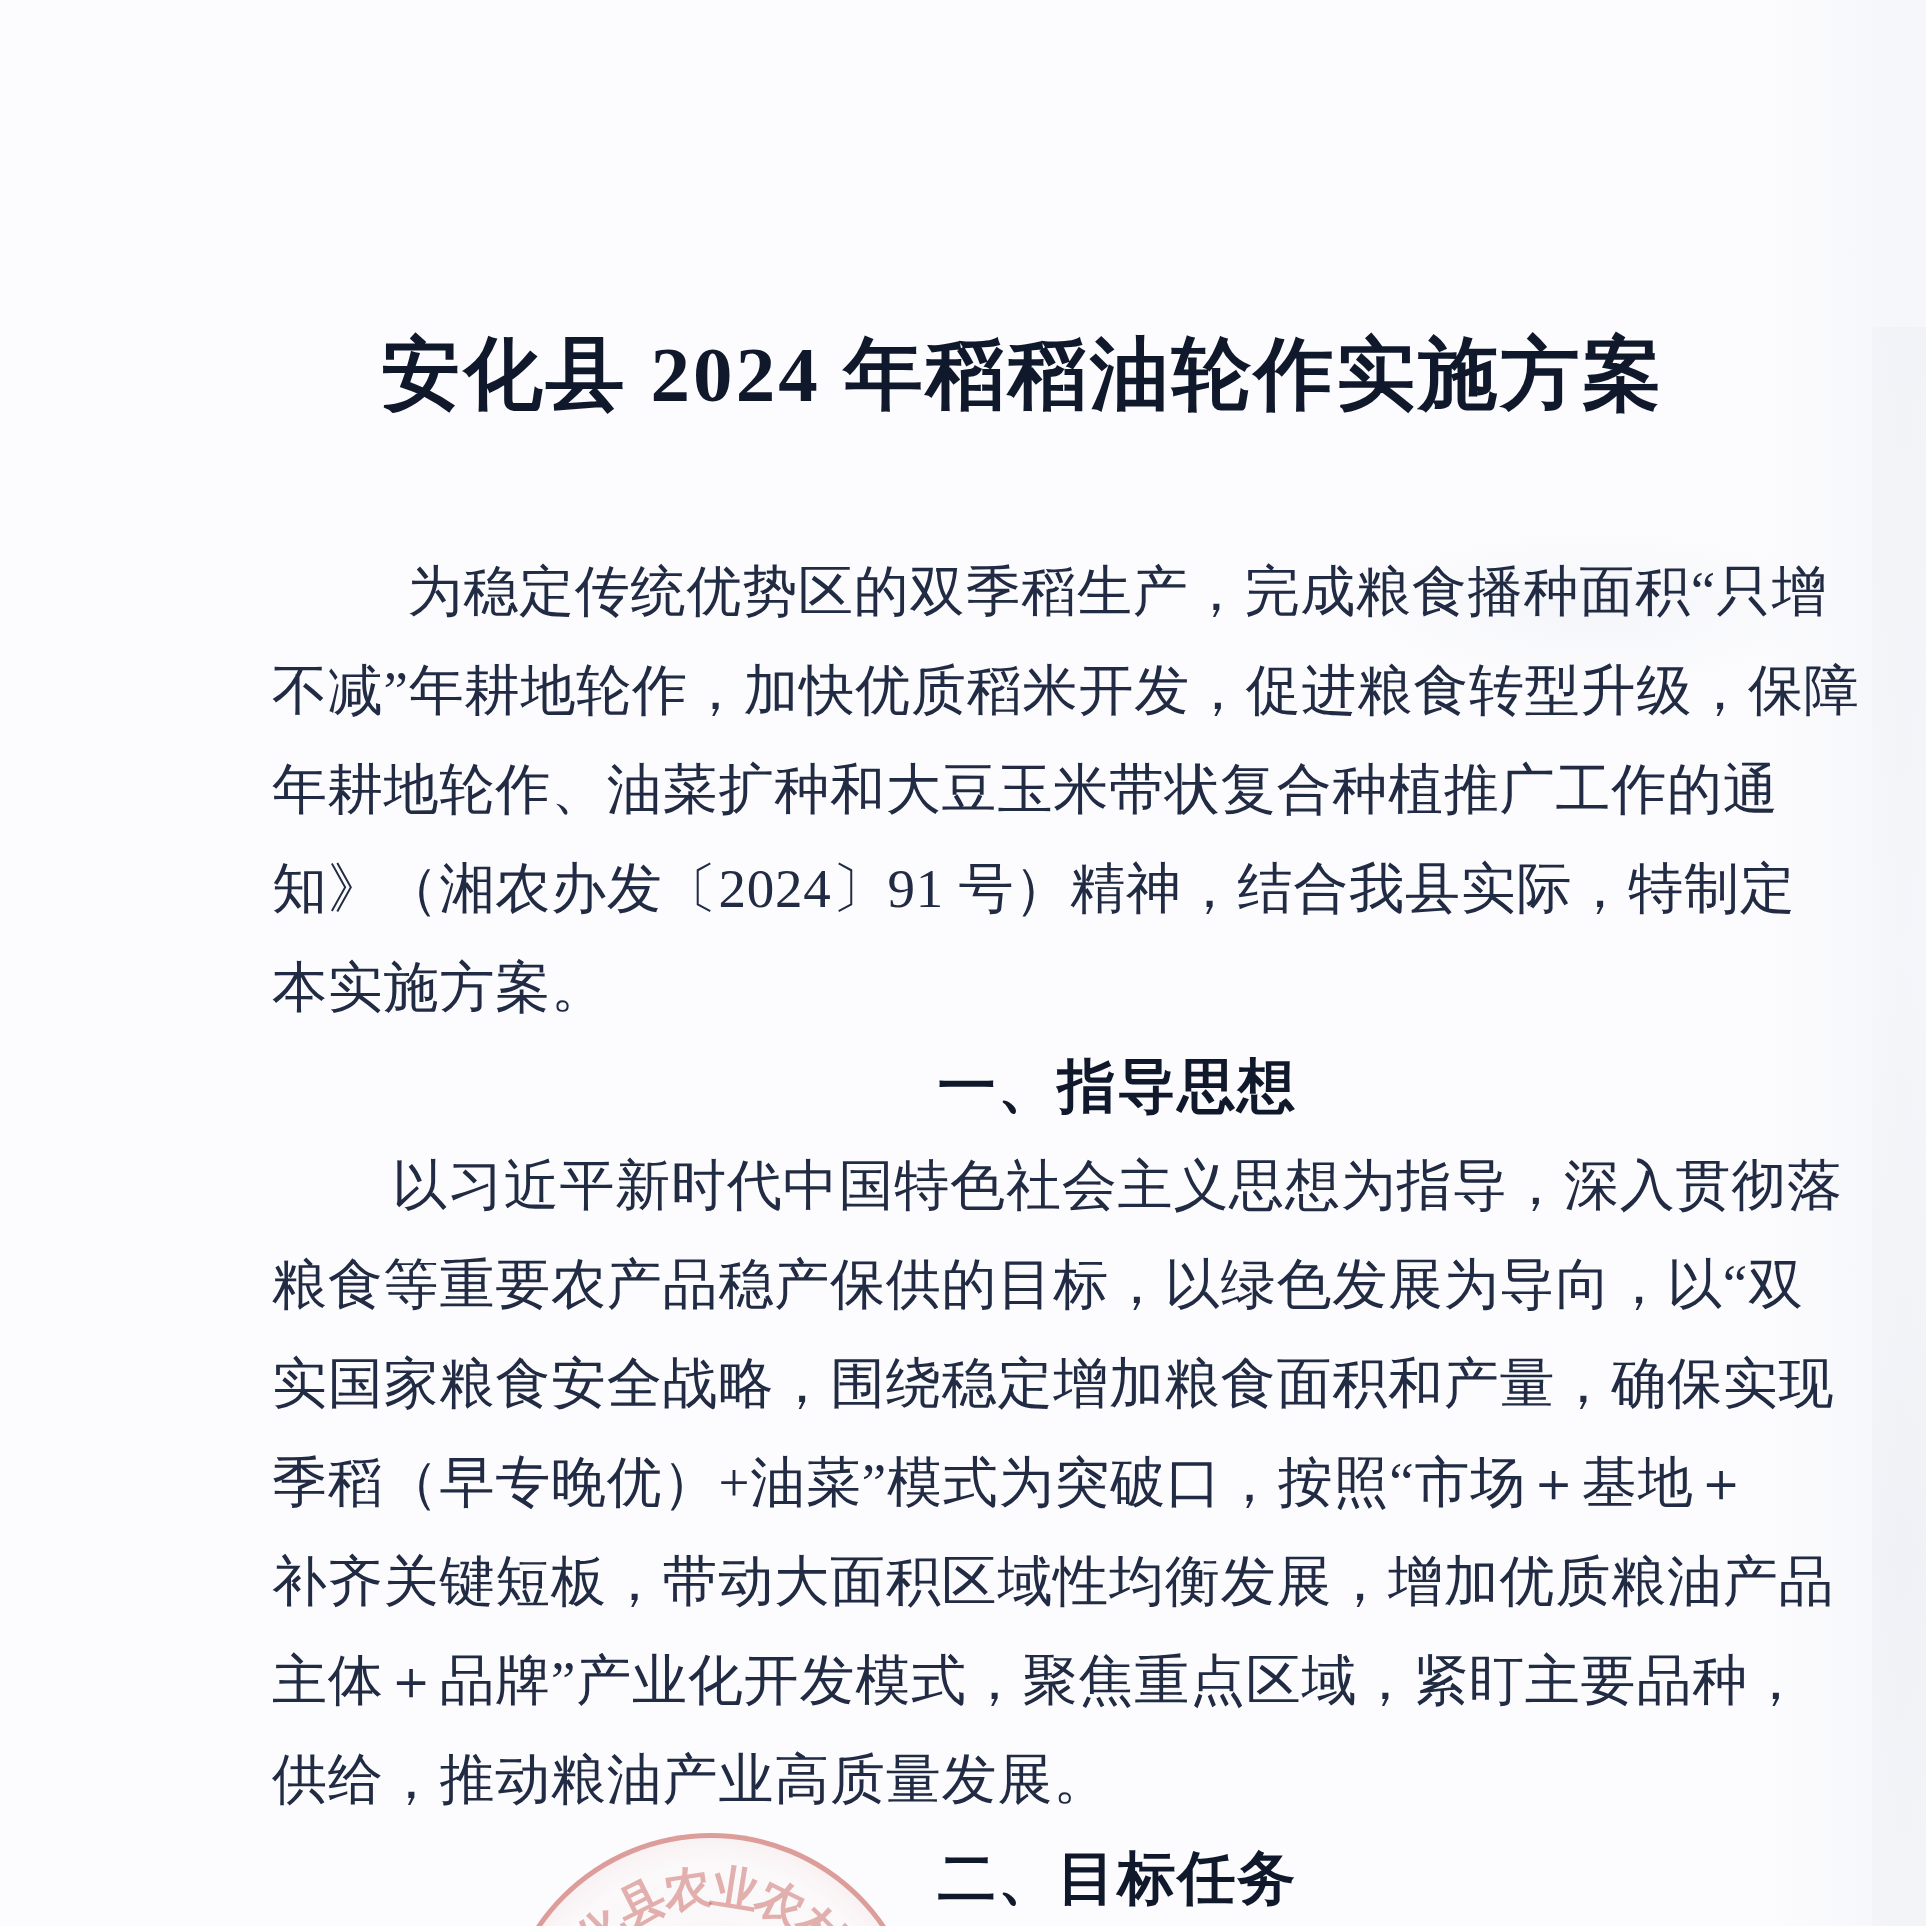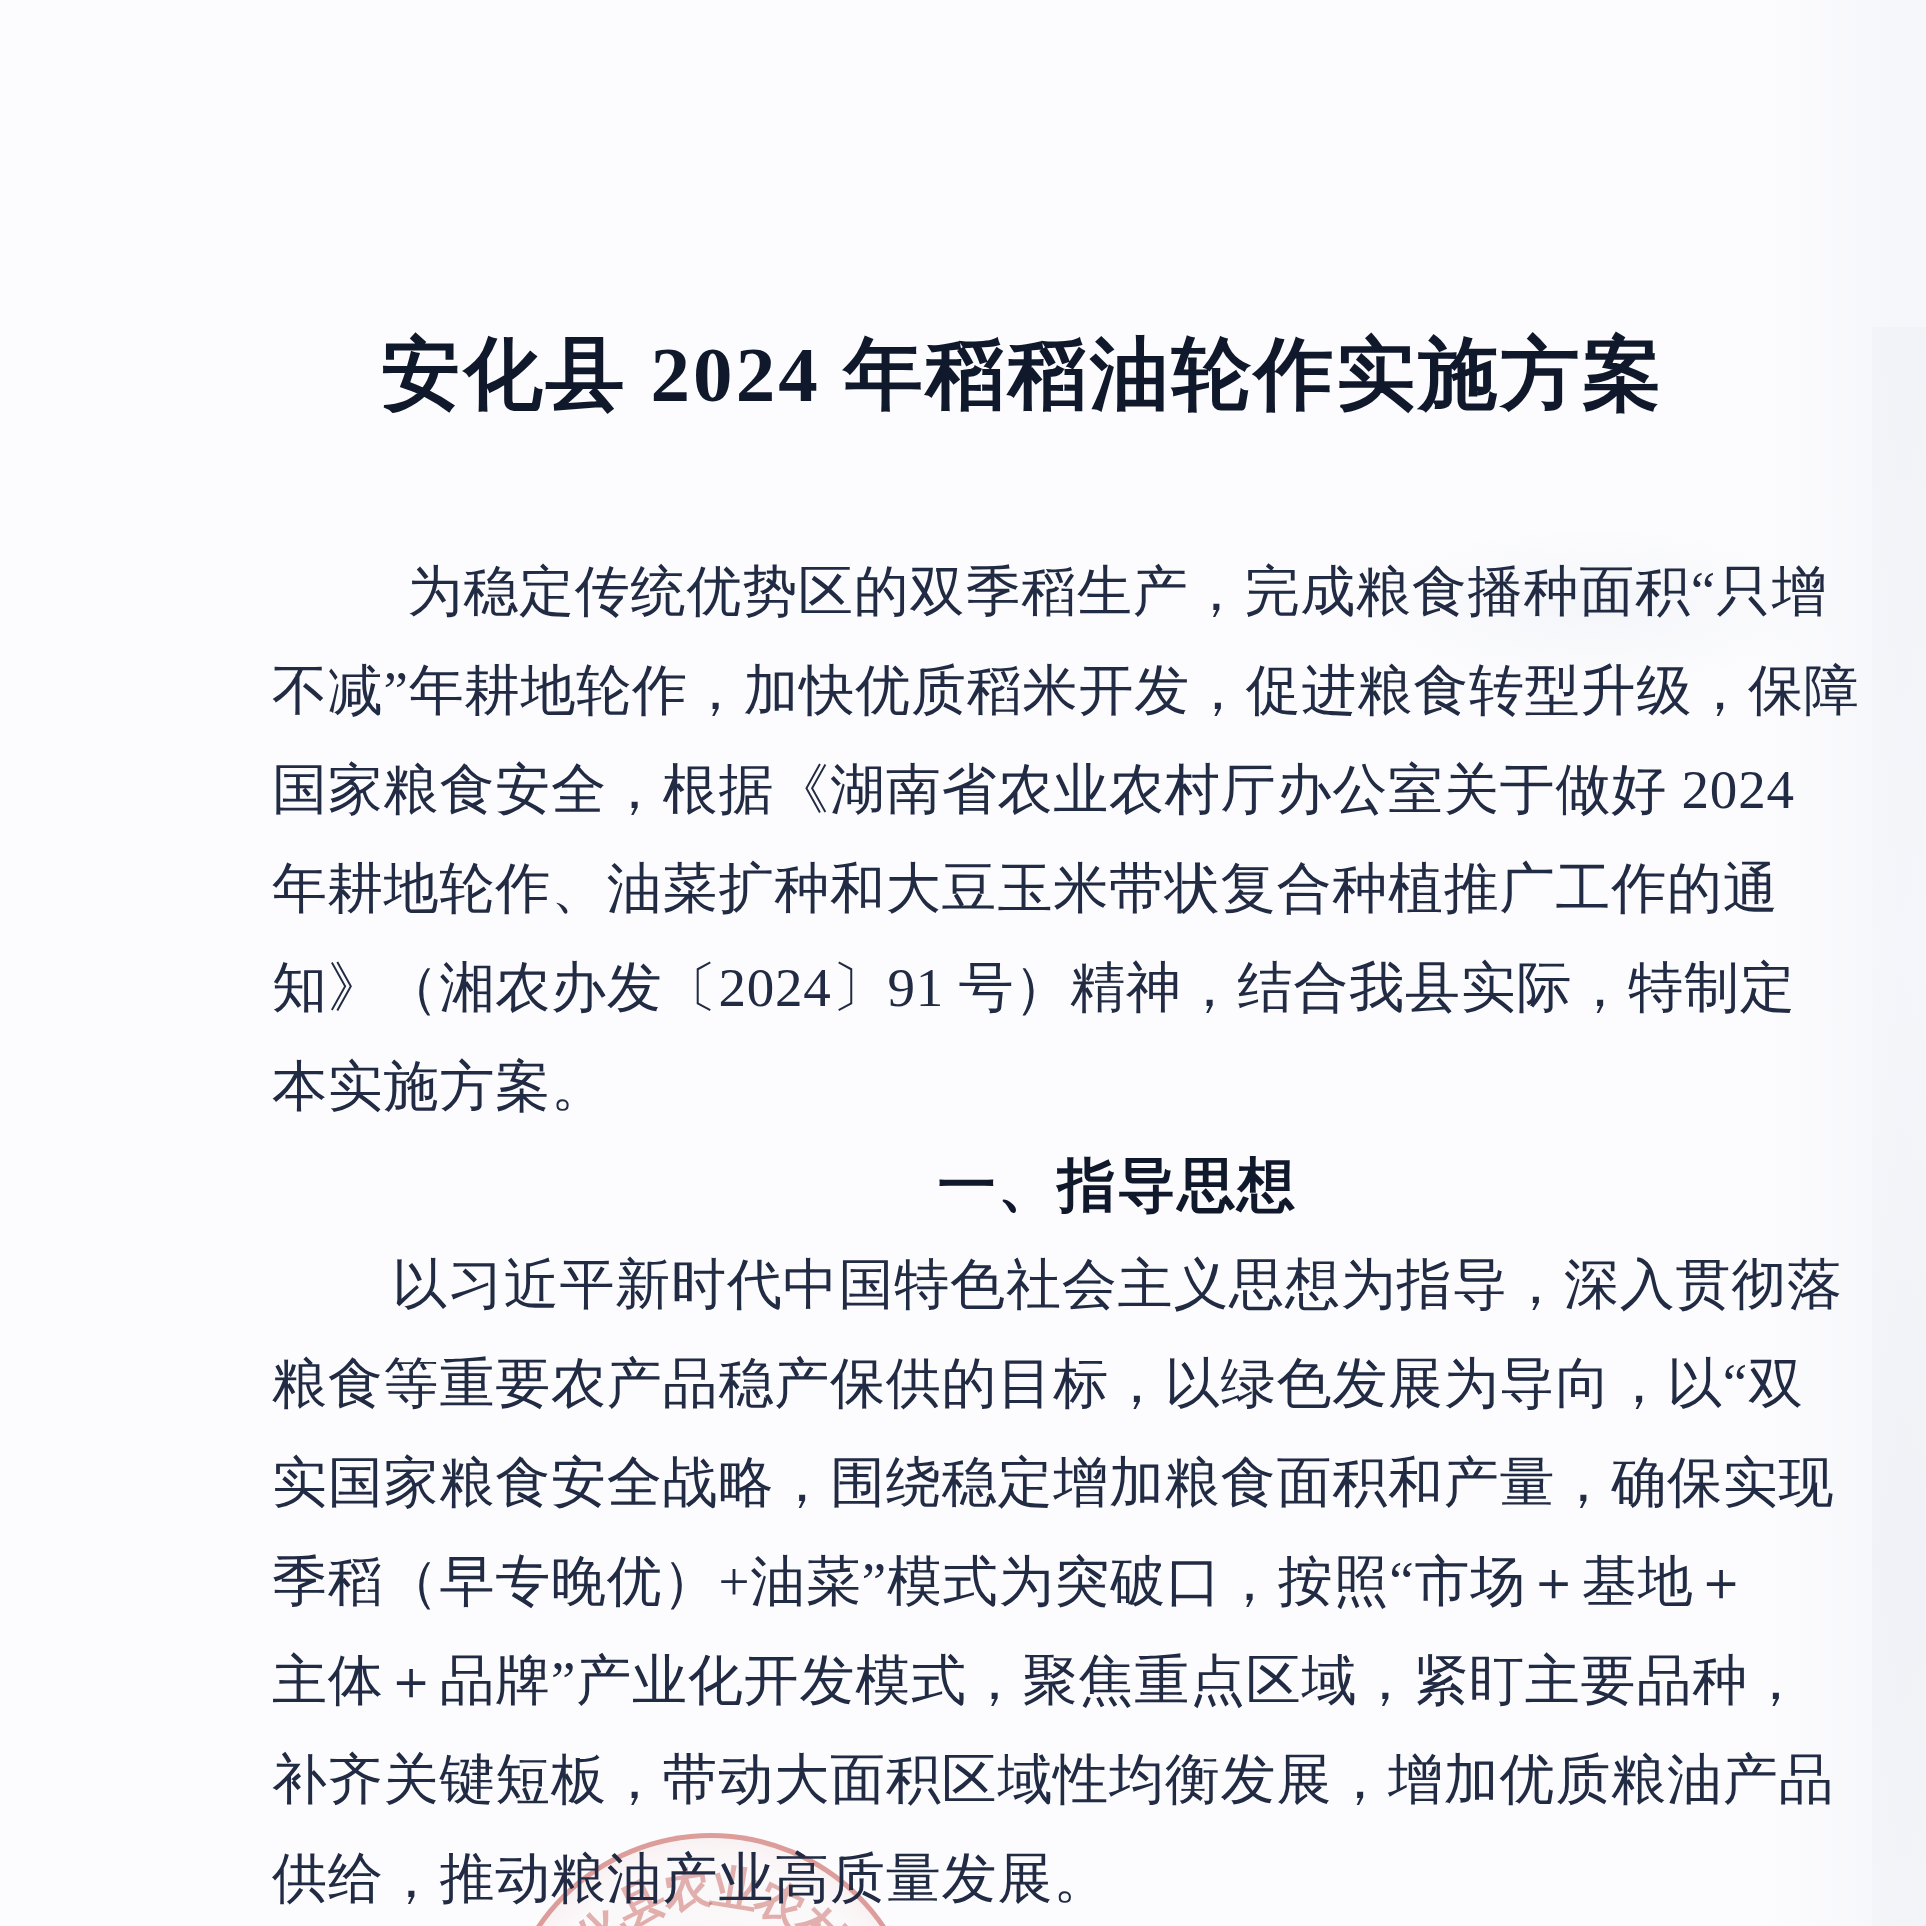--- a/index.html
+++ b/index.html
@@ -106,31 +106,30 @@
 
 <div class="doc" style="--ink: #222b44; --ink-heading: #10182b; --stamp: #bf4a42; --paper: #fcfcfe;">
 
   <div class="artifact right-streak"></div>
 
   <h1 class="doc-title">安化县 2024 年稻稻油轮作实施方案</h1>
 
   <div class="content">
       <div class="line indent">为稳定传统优势区的双季稻生产，完成粮食播种面积“只增</div>
       <div class="line">不减”年耕地轮作，加快优质稻米开发，促进粮食转型升级，保障</div>
-      <div class="line">国家粮食安全，根据《湖南省农业农村厅办公室关于做好 2024</div>
       <div class="line">年耕地轮作、油菜扩种和大豆玉米带状复合种植推广工作的通</div>
       <div class="line">知》（湘农办发〔2024〕91 号）精神，结合我县实际，特制定</div>
       <div class="line">本实施方案。</div>
       <div class="line heading indent">一、指导思想</div>
       <div class="line indent">以习近平新时代中国特色社会主义思想为指导，深入贯彻落</div>
       <div class="line">粮食等重要农产品稳产保供的目标，以绿色发展为导向，以“双</div>
       <div class="line">实国家粮食安全战略，围绕稳定增加粮食面积和产量，确保实现</div>
       <div class="line">季稻（早专晚优）+油菜”模式为突破口，按照“市场＋基地＋</div>
+      <div class="line">补齐关键短板，带动大面积区域性均衡发展，增加优质粮油产品</div>
       <div class="line">主体＋品牌”产业化开发模式，聚焦重点区域，紧盯主要品种，</div>
-      <div class="line">补齐关键短板，带动大面积区域性均衡发展，增加优质粮油产品</div>
       <div class="line">供给，推动粮油产业高质量发展。</div>
       <div class="line heading indent">二、目标任务</div>
     </div>
 
   <div class="stamp">
     <svg class="stamp-star" width="216" height="216" viewBox="-280 -280 560 560" aria-hidden="true">
       <polygon points="0,-270 61.7,-84.9 256.8,-83.4 99.9,32.4 158.7,218.4 0,105 -158.7,218.4 -99.9,32.4 -256.8,-83.4 -61.7,-84.9" fill="rgba(205,85,75,0.13)" stroke="rgba(191,74,66,0.50)" stroke-width="9" stroke-linejoin="round"></polygon>
     </svg>
     <div>
         <span class="stamp-arc-char" style="left: 71px; top: 69px; transform: rotate(-44.2857deg);">化</span>

